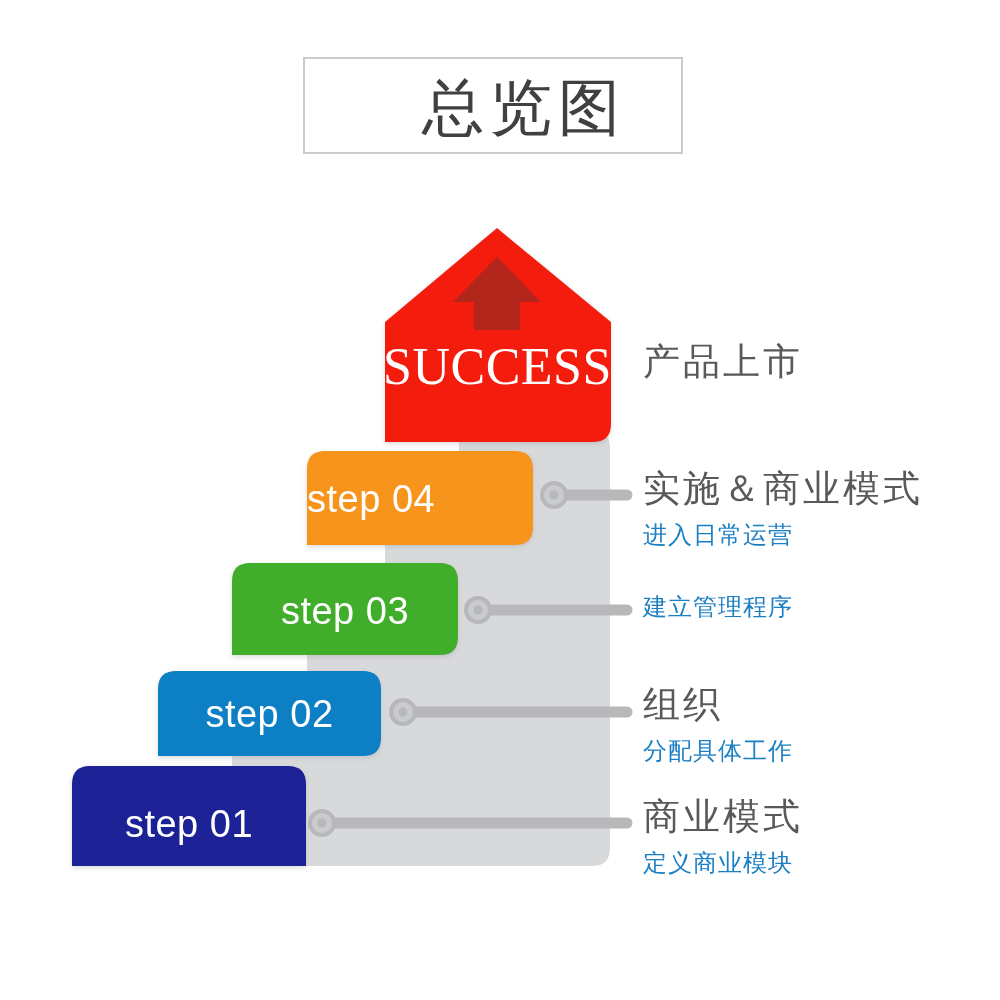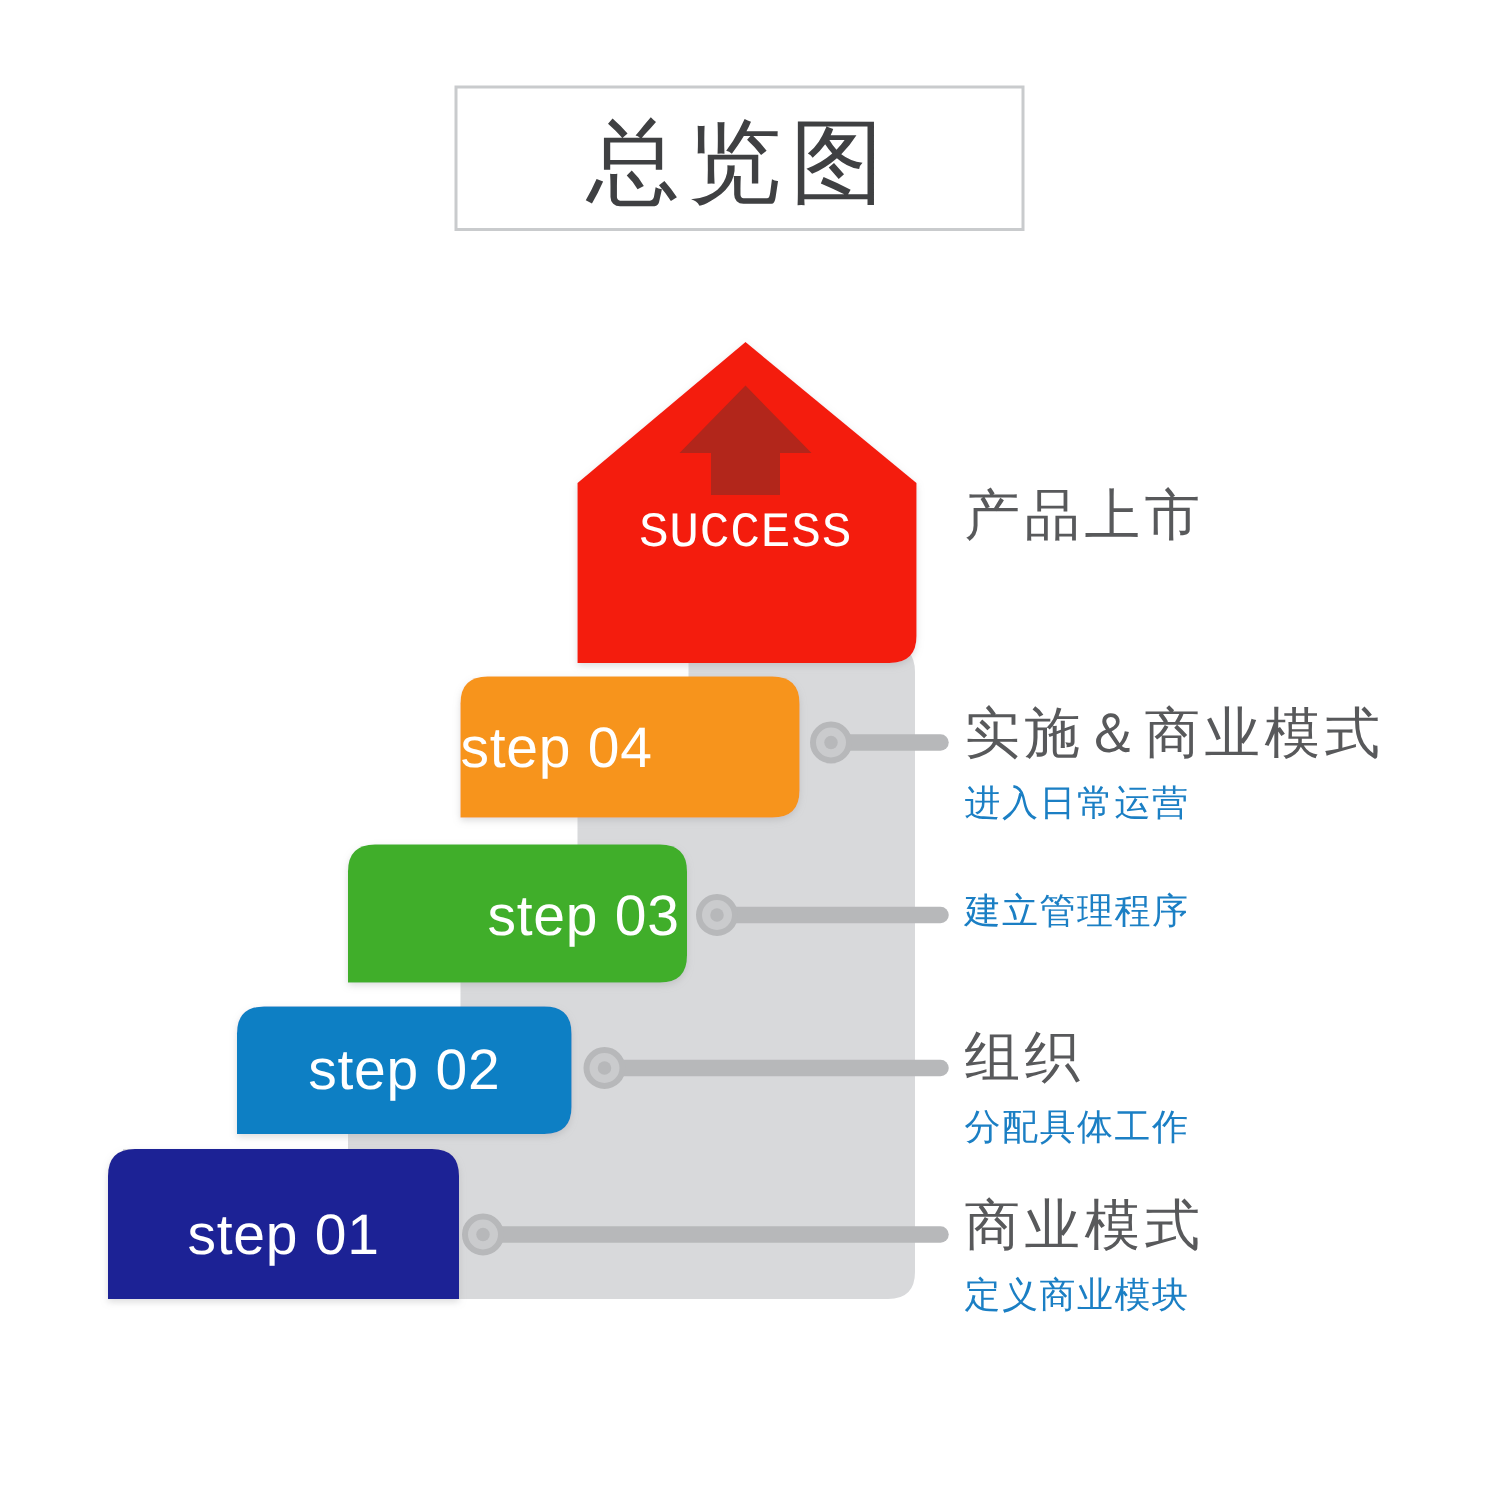--- a/index.html
+++ b/index.html
@@ -41,20 +41,21 @@
     height: 101px;
     display: flex;
     align-items: center;
     justify-content: center;
     font-size: 62px;
     letter-spacing: 6px;
     color: #3f4042;
     font-family: "DejaVu Serif", "Liberation Serif", serif;
     font-weight: 400;
     white-space: nowrap;
+    padding-left: 31px;
   }
 
   
   .stage {
     position: absolute;
     left: 0;
     top: 0;
     width: 1000px;
     height: 1000px;
   }
@@ -74,24 +75,24 @@
     white-space: nowrap;
     font-family: "Liberation Sans", "DejaVu Sans", sans-serif;
   }
   .success-label {
     position: absolute;
     left: 383px;
     top: 337px;
     width: 228px;
     text-align: center;
     color: #ffffff;
-    font-size: 33px;
+    font-size: 52px;
     letter-spacing: 0.5px;
     white-space: nowrap;
-    font-family: Liberation Mono, monospace;
+    font-family: Liberation Serif, serif;
   }
 
   
   .annot {
     position: absolute;
     left: 643px;
     white-space: nowrap;
   }
   .annot .a-title {
     font-size: 37px;
@@ -227,27 +228,27 @@
                  L 520 330
                  L 474 330
                  L 474 302
                  L 453 302
                  Z" fill="#b2261b"></path>
       </g>
     </svg>
 
     <div class="step-label" style="left:72px; top:803px; width:234px; text-align:center;">step 01</div>
     <div class="step-label" style="left:158px; top:693px; width:223px; text-align:center;">step 02</div>
-    <div class="step-label" style="left:232px; top:590px; width:226px; text-align:center;margin-left:44px;">step 03</div>
+    <div class="step-label" style="left:232px; top:590px; width:226px; text-align:center;">step 03</div>
     <div class="step-label" style="left:307px; top:478px; width:226px; ">step 04</div>
     <div class="success-label">SUCCESS</div>
 
   </div>
 
-  <div class="annot" style="top:323px;">
+  <div class="annot" style="top:341px;">
     <div class="a-title">产品上市</div>
   </div>
 
   <div class="annot" style="top:468px;">
     <div class="a-title">实施＆商业模式</div>
     <div class="a-sub">进入日常运营</div>
   </div>
 
   <div class="annot" style="top:581px;">
     <div class="a-sub">建立管理程序</div>

